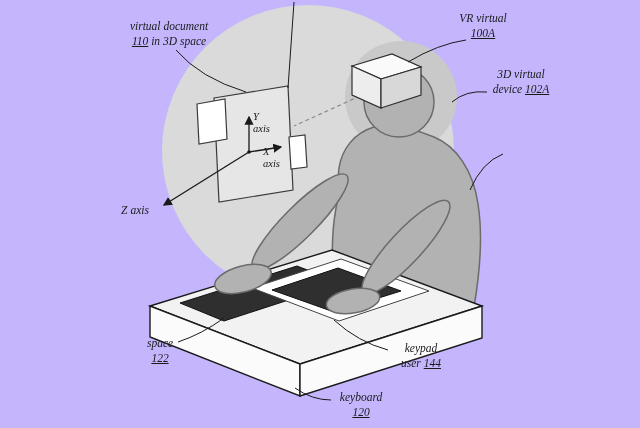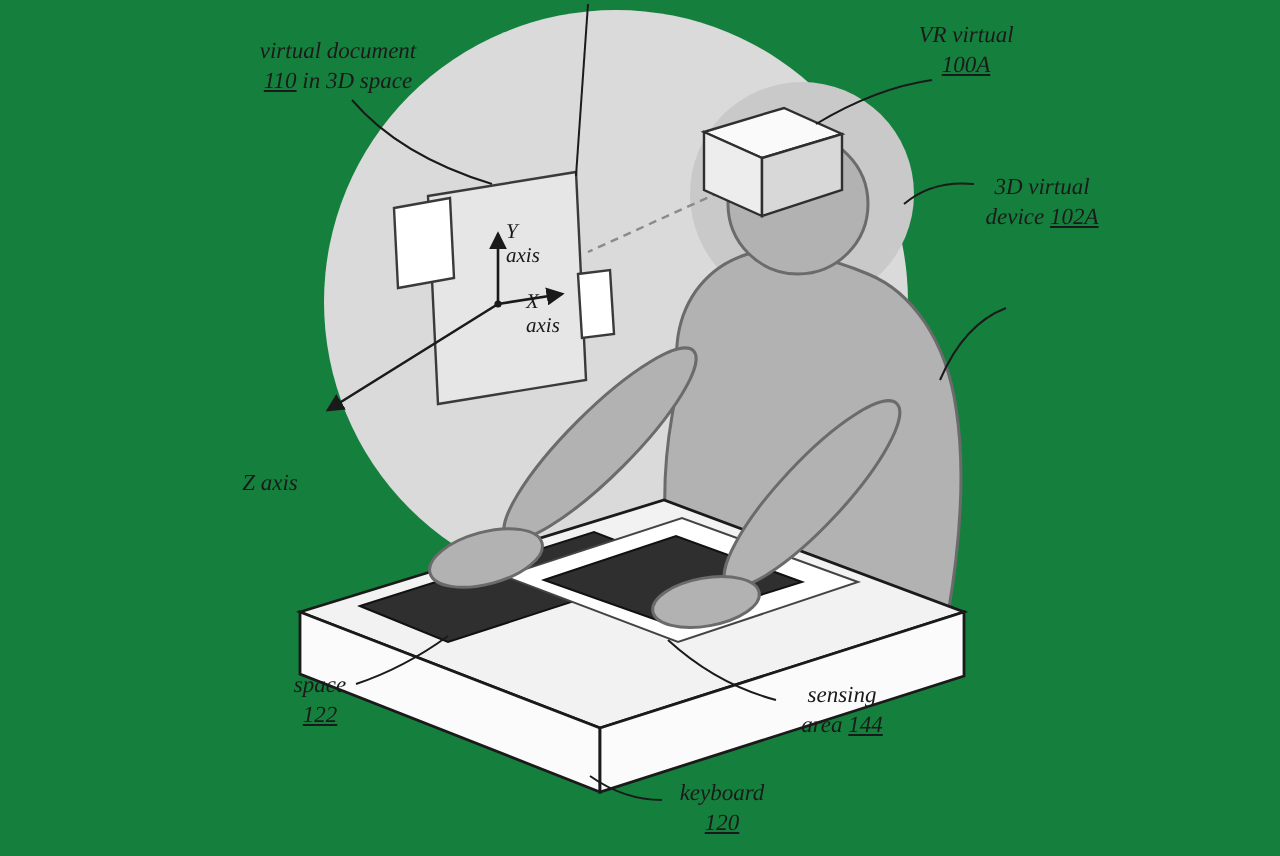--- a/index.html
+++ b/index.html
@@ -1,20 +1,20 @@
 <!DOCTYPE html>
 <html><head>
 <meta charset="utf-8">
 <style>
   html, body { margin: 0; padding: 0; background: #ffffff; }
   .figure {
     position: relative;
     width: 640px;
     height: 428px;
-    background: #15803d;
+    background: #c4b5fd;
     overflow: hidden;
     font-family: "Liberation Serif", serif;
   }
   .figure svg { position: absolute; left: 0; top: 0; }
   .label {
     position: absolute;
     font-style: italic;
     font-size: 11.5px;
     line-height: 1.3;
     color: #1a1a1a;
@@ -105,48 +105,48 @@
   <div class="label" style="left:110px; top:19px; width:118px;">
     <div><span>virtual document</span></div>
     <div><span class="num">110</span> <span>in 3D space</span></div>
   </div>
 
   <div class="label" style="left:447px; top:11px; width:72px;">
     <div><span>VR virtual</span></div>
     <div><span class="num">100A</span></div>
   </div>
 
-  <div class="label" style="left:478px; top:67px; width:86px;margin-top:20px;">
+  <div class="label" style="left:478px; top:67px; width:86px;">
     <div><span>3D virtual</span></div>
     <div><span>device</span> <span class="num">102A</span></div>
   </div>
 
 
   <div class="label axis-label" style="left:253px; top:111px;">
     <div>Y</div>
     <div>axis</div>
   </div>
 
   <div class="label axis-label" style="left:263px; top:146px;">
     <div>X</div>
     <div>axis</div>
   </div>
 
-  <div class="label" style="left:112px; top:203px; width:46px;margin-top:32px;">
+  <div class="label" style="left:112px; top:203px; width:46px;">
     <span>Z</span> <span>axis</span>
   </div>
 
   <div class="label" style="left:128px; top:336px; width:64px;">
     <div><span>space</span></div>
     <div><span class="num">122</span></div>
   </div>
 
   <div class="label" style="left:385px; top:341px; width:72px;">
-    <div><span>sensing</span></div>
-    <div><span>area</span> <span class="num">144</span></div>
+    <div><span>keypad</span></div>
+    <div><span>user</span> <span class="num">144</span></div>
   </div>
 
   <div class="label" style="left:325px; top:390px; width:72px;">
     <div><span>keyboard</span></div>
     <div><span class="num">120</span></div>
   </div>
 
 </div>
 
 </body></html>

